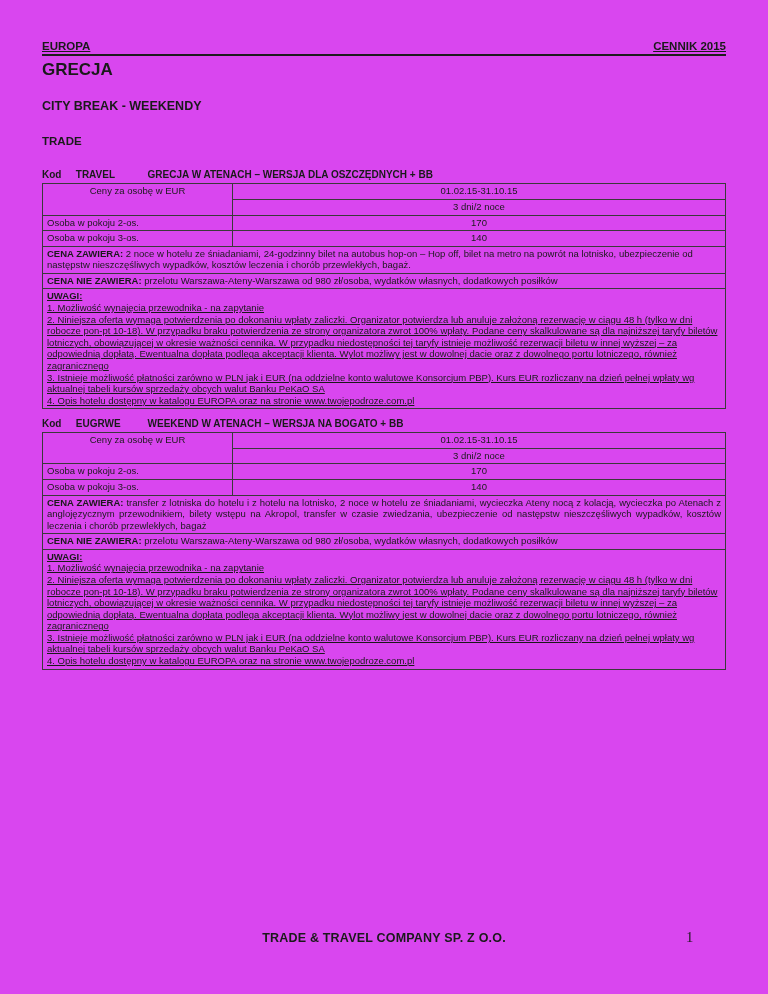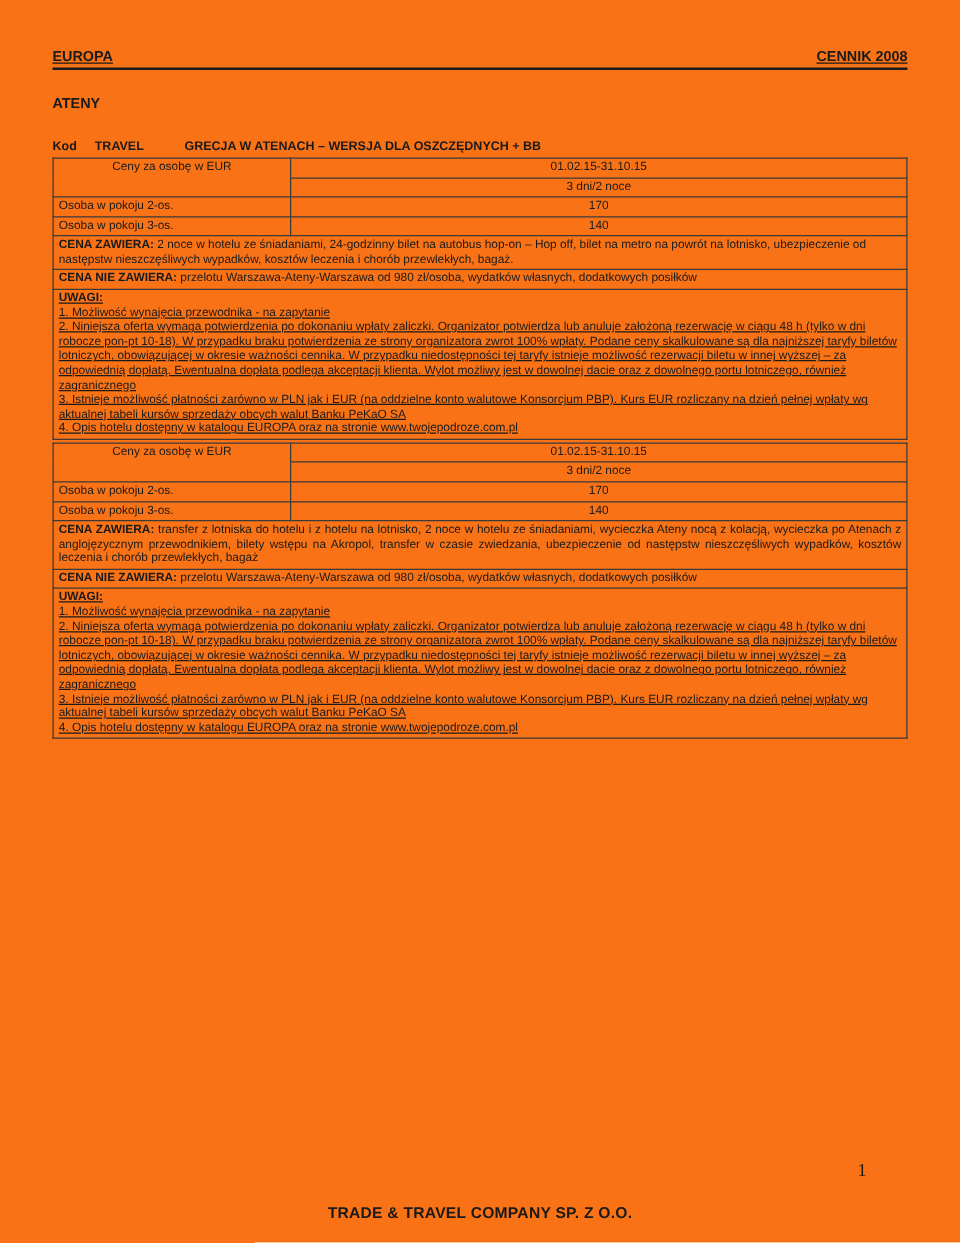--- a/index.html
+++ b/index.html
@@ -1,21 +1,21 @@
 <!DOCTYPE html>
 <html><head>
 <meta charset="utf-8">
 <style>
   html,body{margin:0;padding:0;background:#fff;}
   .page{
     position:relative;
     width:768px;height:994px;
     box-sizing:border-box;
     padding:40px 42px 0 42px;
-    background:#f97316;
+    background:#d946ef;
     color:#1a1a1a;
     font-family:"Liberation Sans", sans-serif;
     overflow:hidden;
   }
   .doc-header{
     display:flex;justify-content:space-between;align-items:flex-end;
     border-bottom:2px solid #1c1c1c;
     font-weight:bold;font-size:11.5px;line-height:1.15;
     padding-bottom:1px;
   }
@@ -39,41 +39,43 @@
     vertical-align:top;
     word-wrap:break-word;
   }
   td.c-label{width:26.5%;}
   td.mid{text-align:center;vertical-align:middle;}
   td.center{text-align:center;}
   .b{font-weight:bold;}
   td.justify{text-align:justify;}
   .notes-cell div{margin:0;text-decoration:underline;}
   .footer-company{
-    position:absolute;left:42px;right:42px;top:963px;
+    position:absolute;left:42px;right:42px;top:931px;
     text-align:center;font-weight:bold;font-size:12.5px;
     letter-spacing:.2px;
   }
   .page-number{
     position:absolute;top:929px;left:686px;
     font-family:"Liberation Serif", serif;
     font-size:14.5px;font-weight:normal;
   }
 </style>
 </head>
 <body>
 
 <div class="page">
 
   <div class="doc-header">
     <span>EUROPA</span>
-    <span>CENNIK 2008</span>
+    <span>CENNIK 2015</span>
   </div>
 
-  <div class="city-title">ATENY</div>
+  <div class="country-title">GRECJA</div>
+  <div class="section-title">CITY BREAK - WEEKENDY</div>
+  <div class="city-title">TRADE</div>
 
   <section class="offer offer-1">
     <div class="kod-line">
       <span class="kod">Kod</span>
       <span class="code">TRAVEL</span>
       <span class="offer-title">GRECJA W ATENACH – WERSJA DLA OSZCZĘDNYCH + BB</span>
     </div>
     <table class="price-table">
       <tbody>
           <tr>
@@ -104,20 +106,25 @@
           <div>2. Niniejsza oferta wymaga potwierdzenia po dokonaniu wpłaty zaliczki. Organizator potwierdza lub anuluje założoną rezerwację w ciągu 48 h (tylko w dni robocze pon-pt 10-18). W przypadku braku potwierdzenia ze strony organizatora zwrot 100% wpłaty. Podane ceny skalkulowane są dla najniższej taryfy biletów lotniczych, obowiązującej w okresie ważności cennika. W przypadku niedostępności tej taryfy istnieje możliwość rezerwacji biletu w innej wyższej – za odpowiednią dopłatą. Ewentualna dopłata podlega akceptacji klienta. Wylot możliwy jest w dowolnej dacie oraz z dowolnego portu lotniczego, również zagranicznego</div>
           <div>3. Istnieje możliwość płatności zarówno w PLN jak i EUR (na oddzielne konto walutowe Konsorcjum PBP). Kurs EUR rozliczany na dzień pełnej wpłaty wg aktualnej tabeli kursów sprzedaży obcych walut Banku PeKaO SA</div>
           <div>4. Opis hotelu  dostępny w katalogu EUROPA oraz na stronie www.twojepodroze.com.pl</div>
         </td>
       </tr>
     </tbody>
       </table>
   </section>
 
   <section class="offer offer-2">
+    <div class="kod-line">
+      <span class="kod">Kod</span>
+      <span class="code">EUGRWE</span>
+      <span class="offer-title">WEEKEND W ATENACH –  WERSJA NA BOGATO + BB</span>
+    </div>
     <table class="price-table">
       <tbody>
           <tr>
         <td class="c-label mid" rowspan="2">Ceny za osobę w EUR</td>
         <td class="center">01.02.15-31.10.15</td>
       </tr>
       <tr>
         <td class="center">3 dni/2 noce</td>
       </tr>
       <tr>

